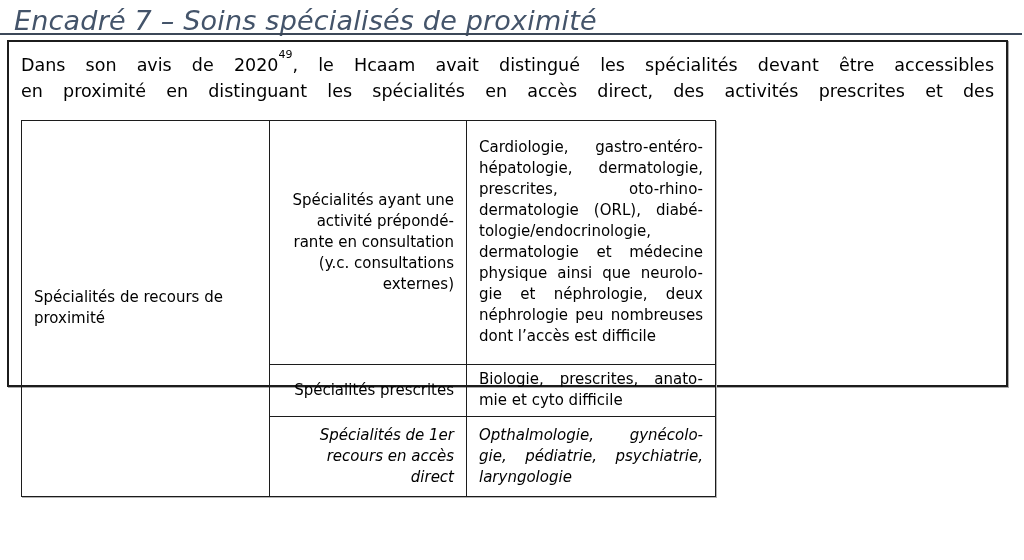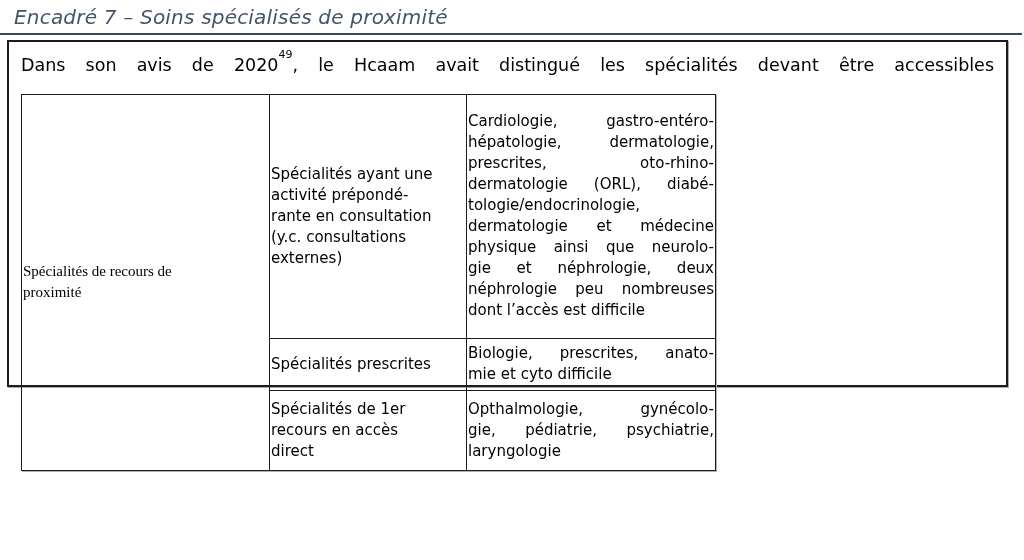--- a/index.html
+++ b/index.html
@@ -1,21 +1,21 @@
 <!DOCTYPE html>
 <html><head>
 <meta charset="utf-8">
 <style>
   * { margin:0; padding:0; box-sizing:border-box; }
   html,body { width:1024px; height:560px; background:#ffffff; }
   body { font-family:"DejaVu Sans", sans-serif; color:#000; position:relative; overflow:hidden; }
 
   .heading {
     position:absolute; left:14px; top:5px;
-    font-size:20px; font-style:italic; color:#44546a;
+    font-size:27px; font-style:italic; color:#44546a;
     letter-spacing:0.2px; white-space:nowrap;
   }
   .heading-rule {
     position:absolute; left:0; top:33px; width:1022px; height:2px;
     background:#3c4859;
   }
 
   .encadre {
     position:absolute; left:7px; top:40px; width:1001px; height:347px;
     border:2px solid #1c1c1c; background:#fff;
@@ -32,41 +32,42 @@
 
   table.spec-table {
     border-collapse:collapse; table-layout:fixed;
     margin:16px 0 0 12px; width:694px;
     box-shadow:1px 1px 0 #b3b3b3;
   }
   table.spec-table td {
     border:1.5px solid #1c1c1c;
     vertical-align:middle;
     font-size:15px; line-height:21px;
-    padding:4px 1px;
+    padding:4px 12px;
   }
-  td.group-cell   { white-space:pre-line; padding-left:11px;font-family:Liberation Serif, serif; }
-  td.cat-cell     { white-space:pre-line; }
+  td.group-cell   { white-space:pre-line; padding-left:11px; }
+  td.cat-cell     { white-space:pre-line;text-align:right; }
   td.spec-cell div { text-align:justify; text-align-last:justify; }
   td.spec-cell div:last-child { text-align-last:left; }
 
   tr.row-1 td { height:244px; }
   tr.row-2 td { height:52px; }
-  tr.row-3 td { height:80px; }
+  tr.row-3 td { height:80px;font-style:italic; }
 </style>
 </head>
 <body>
 
 <div class="heading">Encadré 7 – Soins spécialisés de proximité</div>
 <div class="heading-rule"></div>
 
 <div class="encadre">
 
   <p class="intro">
     <span class="jline"><span>Dans son avis de 2020</span><sup class="fnref">49</sup><span>, le Hcaam avait distingué les spécialités devant être accessibles</span></span>
+    <span class="jline">en proximité en distinguant les spécialités en accès direct, des activités prescrites et des</span>
   </p>
 
   <table class="spec-table">
     <colgroup>
       <col style="width:248px">
       <col style="width:197px">
       <col style="width:249px">
     </colgroup>
     <tbody>
       <tr class="row-1">

